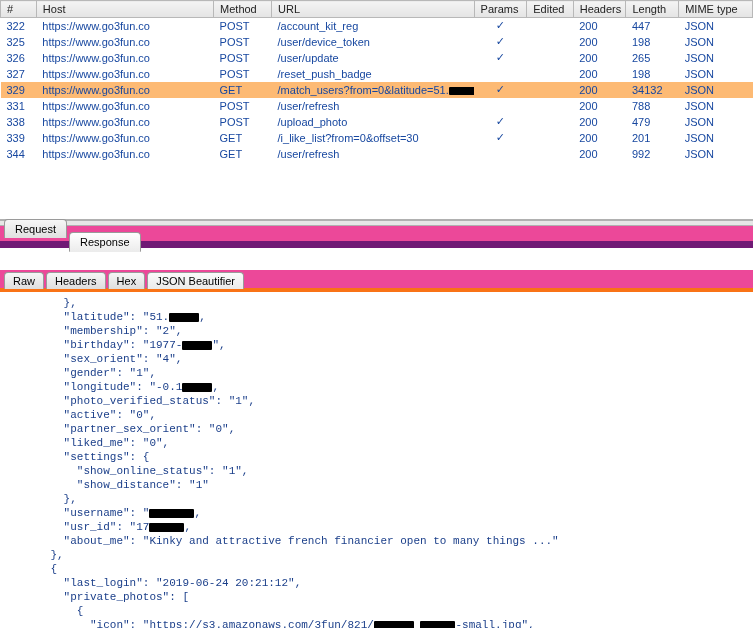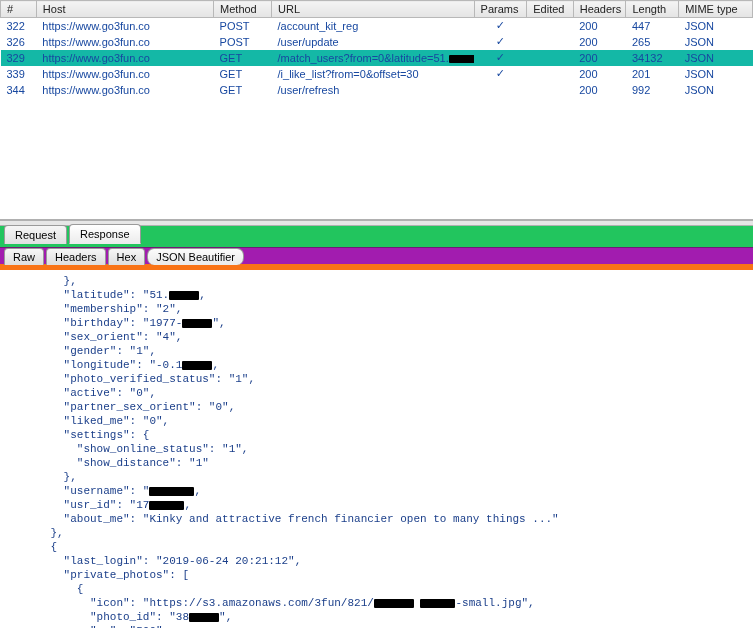--- a/index.html
+++ b/index.html
@@ -38,85 +38,85 @@
   }
   table.req td {
     padding: 1px 6px;
     color: #1848a0;
     white-space: nowrap;
     overflow: hidden;
     text-overflow: clip;
     height: 16px;
   }
   table.req td.col-num { color:#1848a0; }
-  table.req tr.selected td { background:#14b8a6; }
+  table.req tr.selected td { background:#fdba74; }
   table.req td.center { text-align:center; color:#1848a0; }
   .redact {
     display:inline-block;
     background:#000;
     height:8px;
     vertical-align:middle;
     border-radius:1px;
   }
   .divider {
     height: 6px;
     background: #e6e6e6;
     border-top:1px solid #b0b0b0;
     border-bottom:1px solid #b0b0b0;
   }
   .tabs {
     display:flex;
     align-items:flex-end;
     height: 22px;
-    background: #22c55e;
-    border-bottom:1px solid #701a75;
+    background: #ec4899;
+    border-bottom:7px solid #701a75;
     padding: 2px 4px 4px 4px;
     gap: 0;
   }
   .tab {
     padding: 3px 10px;
     font-size:11px;
     color:#000;
     border:1px solid #9a9a9a;
     border-bottom:none;
     background: linear-gradient(#f6f6f6,#e0e0e0);
     border-radius: 4px 4px 0 0;
     margin-right: 2px;
     position: relative;
     top:1px;
   }
   .tab.active {
     background: linear-gradient(#ffffff,#ececec);
     border-bottom: 1px solid #ececec;
     font-weight: normal;
-    top:1px;
+    top:15px;
     z-index:2;
   }
   .subtabs {
     display:flex;
     align-items:flex-end;
     height:22px;
-    background:#a21caf;
-    border-bottom:6px solid #f97316;
+    background:#ec4899;
+    border-bottom:4px solid #f97316;
     padding:2px 4px 0 4px;
+    margin-top:22px;
   }
   .subtab {
     padding:2px 8px;
     font-size:11px;
     border:1px solid #9a9a9a;
     border-bottom:none;
     background: linear-gradient(#f6f6f6,#dedede);
     border-radius:4px 4px 0 0;
     margin-right:2px;
     position:relative;
     top:1px;
   }
   .subtab.active {
     background: linear-gradient(#fbfbfb,#eaeaea);
-    border-radius: 7px;
   }
   .json-pane {
     font-family: "Courier New", monospace;
     font-size: 11px;
     color: #1b3f8a;
     padding: 4px 8px 8px 24px;
     line-height: 14px;
     white-space: pre;
     overflow: auto;
     height: calc(628px - 220px - 6px - 22px - 22px);
@@ -161,39 +161,83 @@
           <td>https://www.go3fun.co</td>
           <td>POST</td>
           <td>/account_kit_reg</td>
           <td class="center">✓</td>
           <td class="center"></td>
           <td>200</td>
           <td>447</td>
           <td>JSON</td>
         </tr>
         <tr>
+          <td class="col-num">325</td>
+          <td>https://www.go3fun.co</td>
+          <td>POST</td>
+          <td>/user/device_token</td>
+          <td class="center">✓</td>
+          <td class="center"></td>
+          <td>200</td>
+          <td>198</td>
+          <td>JSON</td>
+        </tr>
+        <tr>
           <td class="col-num">326</td>
           <td>https://www.go3fun.co</td>
           <td>POST</td>
           <td>/user/update</td>
           <td class="center">✓</td>
           <td class="center"></td>
           <td>200</td>
           <td>265</td>
+          <td>JSON</td>
+        </tr>
+        <tr>
+          <td class="col-num">327</td>
+          <td>https://www.go3fun.co</td>
+          <td>POST</td>
+          <td>/reset_push_badge</td>
+          <td class="center"></td>
+          <td class="center"></td>
+          <td>200</td>
+          <td>198</td>
           <td>JSON</td>
         </tr>
         <tr class="selected">
           <td class="col-num">329</td>
           <td>https://www.go3fun.co</td>
           <td>GET</td>
           <td>/match_users?from=0&amp;latitude=51.<span class="redact" style="width: 34px;"></span>..</td>
           <td class="center">✓</td>
           <td class="center"></td>
           <td>200</td>
           <td>34132</td>
+          <td>JSON</td>
+        </tr>
+        <tr>
+          <td class="col-num">331</td>
+          <td>https://www.go3fun.co</td>
+          <td>POST</td>
+          <td>/user/refresh</td>
+          <td class="center"></td>
+          <td class="center"></td>
+          <td>200</td>
+          <td>788</td>
+          <td>JSON</td>
+        </tr>
+        <tr>
+          <td class="col-num">338</td>
+          <td>https://www.go3fun.co</td>
+          <td>POST</td>
+          <td>/upload_photo</td>
+          <td class="center">✓</td>
+          <td class="center"></td>
+          <td>200</td>
+          <td>479</td>
           <td>JSON</td>
         </tr>
         <tr>
           <td class="col-num">339</td>
           <td>https://www.go3fun.co</td>
           <td>GET</td>
           <td>/i_like_list?from=0&amp;offset=30</td>
           <td class="center">✓</td>
           <td class="center"></td>
           <td>200</td>

